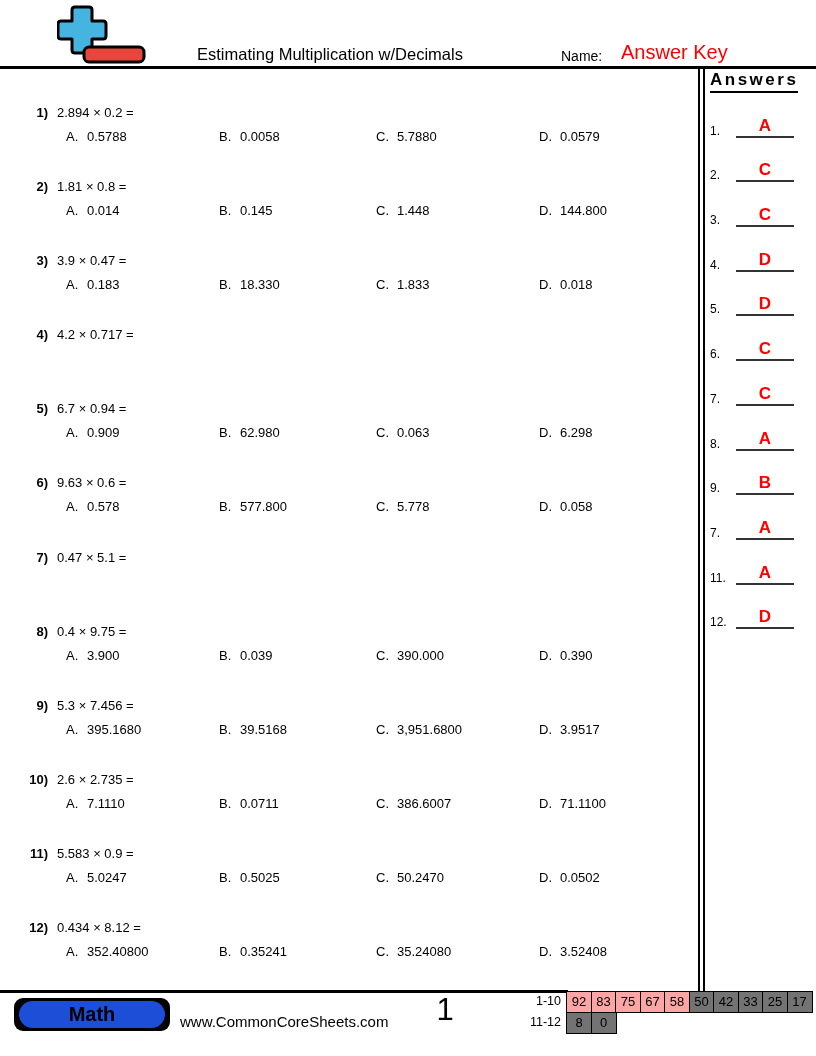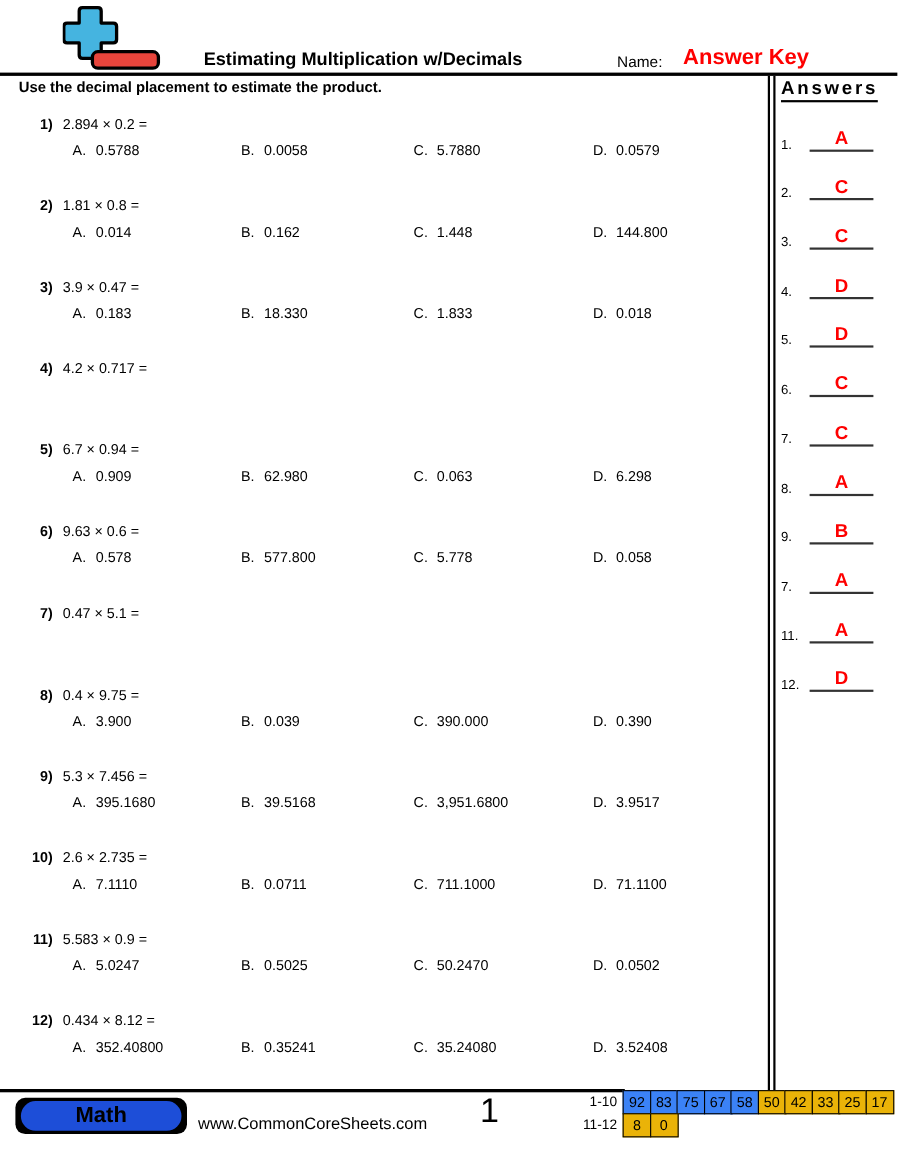--- a/index.html
+++ b/index.html
@@ -3,23 +3,23 @@
 <meta charset="utf-8">
 <style>
   * { margin:0; padding:0; box-sizing:border-box; }
   body { background:#fff; }
   .sheet {
     position:relative; width:816px; height:1056px; background:#fff;
     font-family:"Liberation Sans", sans-serif; color:#000; overflow:hidden;
   }
   
   .logo-svg { position:absolute; left:57px; top:4px; }
-  .title { position:absolute; left:160px; top:45px; width:340px; text-align:center; font-size:16.5px;font-weight:bold; }
+  .title { position:absolute; left:160px; top:45px; width:340px; text-align:center; font-size:16.5px; }
   .name-label { position:absolute; left:561px; top:48px; font-size:14px; }
-  .name-value { position:absolute; left:621px; top:41px; font-size:20px; font-weight:bold; color:#fe0000; }
+  .name-value { position:absolute; left:621px; top:41px; font-size:20px; font-weight:normal; color:#fe0000; }
   .header-rule { position:absolute; left:0; top:66px; width:816px; height:3px; background:#000; }
   .instructions { position:absolute; left:17px; top:72px; font-weight:bold; font-size:13.5px; }
   
   .vline { position:absolute; left:698px; top:69px; width:7px; height:922px;
            border-left:2px solid #000; border-right:2px solid #000; }
   .answers { position:absolute; left:708px; top:70px; width:106px; }
   .answers-title { display:inline-block; margin-left:2px; font-weight:bold; font-size:17px;
                    letter-spacing:2.5px; border-bottom:2.5px solid #000; padding-bottom:1px; }
   .answer-items { margin-top:8px; }
   .answer-item { height:44.7px; display:flex; align-items:flex-end; padding:0 0 8px 2px; }
@@ -40,38 +40,37 @@
   .math-badge { position:absolute; left:14px; top:998px; width:156px; height:33px; background:#000; border-radius:9px; }
   .math-oval { position:absolute; inset:3px 5px; background:#1d4ed8; border-radius:16px;
                display:flex; align-items:center; justify-content:center; font-weight:bold; font-size:20px; }
   .website { position:absolute; left:180px; top:1013px; font-size:15px; }
   .page-num { position:absolute; left:400px; top:992px; width:90px; text-align:center; font-size:31px; }
   .gt { position:absolute; left:518px; top:991px; }
   .gt-row { display:flex; }
   .gt-row2 { margin-top:-1.5px; }
   .gt-label { width:48px; text-align:right; padding-right:5px; font-size:12.5px; line-height:21px; }
   .gt-cell { width:26px; height:22px; border:1.5px solid #000; text-align:center;
-             font-size:13px; line-height:19px; background:#3b82f6; }
+             font-size:13px; line-height:19px; background:#fca5a5; }
   .gt-cell + .gt-cell { margin-left:-1.5px; }
-  .gt-cell.shaded { background:#eab308; }
+  .gt-cell.shaded { background:#737373; }
 </style>
 </head>
 <body>
 
 <div class="sheet">
 
   <svg class="logo-svg" width="96" height="62" viewBox="0 0 96 62">
     <path d="M18 3 h14 q3 0 3 3 v11 h11 q3 0 3 3 v12 q0 3 -3 3 H35 v11 q0 3 -3 3 H18 q-3 0 -3 -3 V35 H4 q-3 0 -3 -3 V20 q0 -3 3 -3 h11 V6 q0 -3 3 -3 Z" fill="#45b4e0" stroke="#000" stroke-width="3" stroke-linejoin="round"></path>
     <rect x="27" y="43" width="60" height="15" rx="5" fill="#e8453c" stroke="#000" stroke-width="3"></rect>
   </svg>
   <div class="title">Estimating Multiplication w/Decimals</div>
   <span class="name-label">Name:</span>
   <span class="name-value">Answer Key</span>
   <div class="header-rule"></div>
-  <div class="instructions">Use the decimal placement to estimate the product.</div>
 
   <div class="vline"></div>
   <aside class="answers">
     <div class="answers-title">Answers</div>
     <div class="answer-items">
 
         <div class="answer-item">
           <span class="a-num">1.</span>
           <span class="a-line"><span class="a-letter">A</span></span>
         </div>
@@ -149,21 +148,21 @@
         </div>
       </div>
 
       <div class="question">
         <div class="q-head">
           <span class="q-num">2)</span>
           <span class="q-eq">1.81 × 0.8 =</span>
         </div>
         <div class="q-options">
           <span class="option"><span class="opt-label">A.</span><span class="opt-value">0.014</span></span>
-          <span class="option"><span class="opt-label">B.</span><span class="opt-value">0.162</span></span>
+          <span class="option"><span class="opt-label">B.</span><span class="opt-value">0.145</span></span>
           <span class="option"><span class="opt-label">C.</span><span class="opt-value">1.448</span></span>
           <span class="option"><span class="opt-label">D.</span><span class="opt-value">144.800</span></span>
         </div>
       </div>
 
       <div class="question">
         <div class="q-head">
           <span class="q-num">3)</span>
           <span class="q-eq">3.9 × 0.47 =</span>
         </div>
@@ -242,21 +241,21 @@
       </div>
 
       <div class="question">
         <div class="q-head">
           <span class="q-num">10)</span>
           <span class="q-eq">2.6 × 2.735 =</span>
         </div>
         <div class="q-options">
           <span class="option"><span class="opt-label">A.</span><span class="opt-value">7.1110</span></span>
           <span class="option"><span class="opt-label">B.</span><span class="opt-value">0.0711</span></span>
-          <span class="option"><span class="opt-label">C.</span><span class="opt-value">711.1000</span></span>
+          <span class="option"><span class="opt-label">C.</span><span class="opt-value">386.6007</span></span>
           <span class="option"><span class="opt-label">D.</span><span class="opt-value">71.1100</span></span>
         </div>
       </div>
 
       <div class="question">
         <div class="q-head">
           <span class="q-num">11)</span>
           <span class="q-eq">5.583 × 0.9 =</span>
         </div>
         <div class="q-options">

